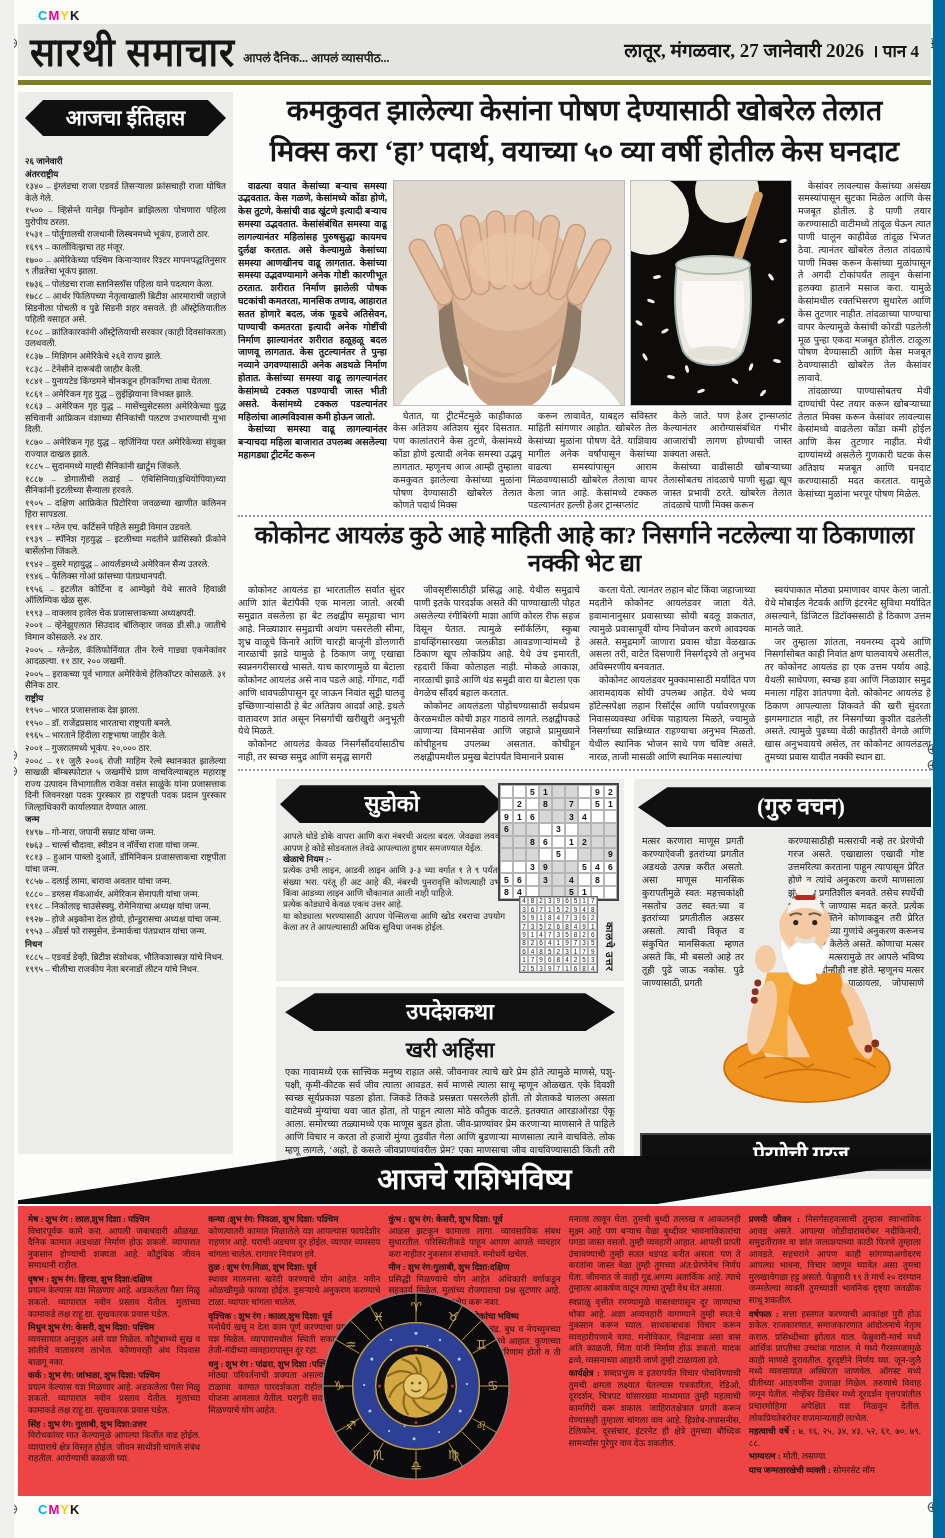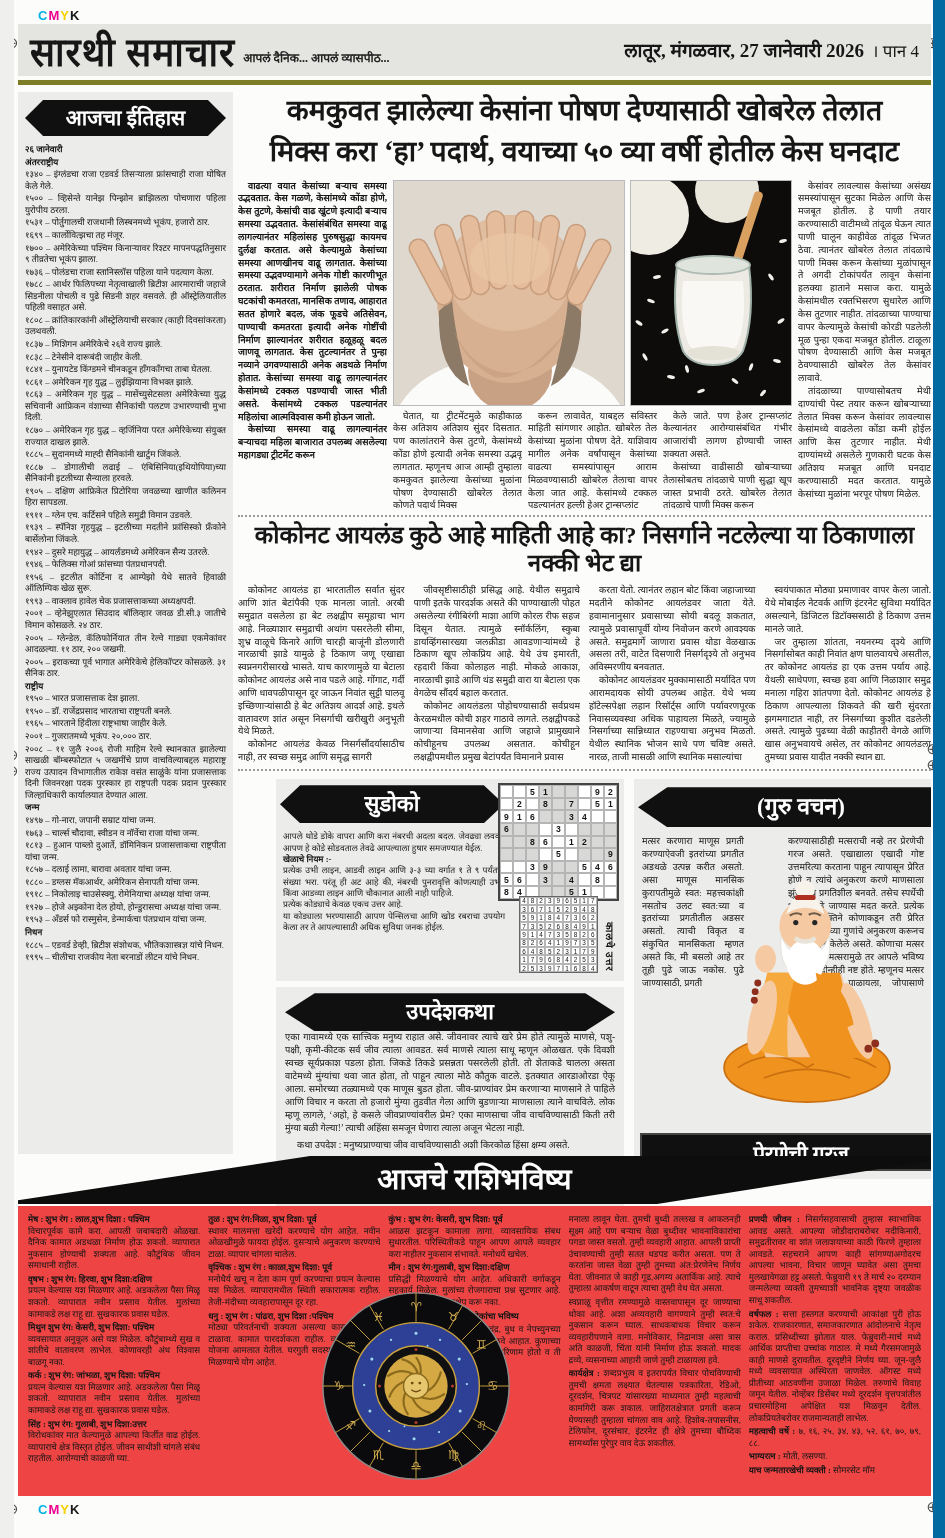--- a/index.html
+++ b/index.html
@@ -13,31 +13,31 @@
   .cmyk { position:absolute; font-family:"Liberation Sans",sans-serif; font-weight:bold; font-size:13px; letter-spacing:1px; }
   .cmyk span:nth-child(1){color:#00b3e6;} .cmyk span:nth-child(2){color:#ec008c;}
   .cmyk span:nth-child(3){color:#f7d000;} .cmyk span:nth-child(4){color:#1a1a1a;}
 
   
   .masthead { position:absolute; left:4px; top:24px; width:913px; height:52px; background:#e4e4e1;
               display:flex; align-items:center; padding:0 12px; }
   .mast-title { font-size:37px; font-weight:bold; letter-spacing:1px; transform:scaleY(1.08); white-space:nowrap; }
   .mast-tag { font-size:12px; font-weight:bold; margin:14px 0 0 8px; color:#222; white-space:nowrap; }
   .mast-date { margin-left:auto; font-size:19px; font-weight:bold; white-space:nowrap; }
-  .mast-page { font-size:17px; font-weight:normal; margin-left:8px; white-space:nowrap; }
+  .mast-page { font-size:17px; font-weight:bold; margin-left:8px; white-space:nowrap; }
   .olive-rule { position:absolute; left:4px; top:80px; width:913px; height:5px; background:#7d7d28; }
 
   
   .banner { background:#101010; color:#fff; text-align:center; font-weight:bold;
             clip-path:polygon(0 50%,9% 0,91% 0,100% 50%,91% 100%,9% 100%); }
 
   
   .history { position:absolute; left:4px; top:92px; width:215px; height:1062px; background:#ececea;
              padding:6px 7px; overflow:hidden; }
-  .history .banner { height:36px; font-size:21px; line-height:36px; margin:2px 0 8px 0; }
+  .history .banner { height:36px; font-size:21px; line-height:36px; margin:2px 0 20px 0; }
   .h-entries { font-size:8.7px; line-height:1.33; text-align:justify; }
   .h-entries div { margin-bottom:1px; }
   .h-entries b.blk { display:block; }
 
   
   .main { position:absolute; left:224px; top:90px; width:693px; }
   .headline { text-align:center; font-weight:bold; font-size:28.5px; line-height:1.45; }
   .lead-row { display:flex; gap:6px; height:330px; margin-top:7px; overflow:hidden; }
   .coltext { font-size:9.3px; line-height:1.38; text-align:justify; overflow:hidden; }
   .coltext p { text-indent:10px; }
@@ -472,20 +472,21 @@
               <div class="sd-cell">1</div>
               <div class="sd-cell">6</div>
               <div class="sd-cell">8</div>
               <div class="sd-cell">4</div>
             </div>
           <div class="sol-label">कालचे उत्तर</div>
         </div>
 
         <div class="updesh-box">
           <div class="banner">उपदेशकथा</div>
+          <div class="updesh-title">खरी अहिंसा</div>
           <div class="updesh-body lead-in">एका गावामध्ये एक सात्त्विक मनुष्य राहात असे. जीवनावर त्याचे खरे प्रेम होते त्यामुळे माणसे, पशु-पक्षी, कृमी-कीटक सर्व जीव त्याला आवडत. सर्व माणसे त्याला साधू म्हणून ओळखत. एके दिवशी स्वच्छ सूर्यप्रकाश पडला होता. जिकडे तिकडे प्रसन्नता पसरलेली होती. तो शेताकडे चालला असता वाटेमध्ये मुंग्यांचा थवा जात होता, तो पाहून त्याला मोठे कौतुक वाटले. इतक्यात आरडाओरडा ऐकू आला. समोरच्या तळ्यामध्ये एक माणूस बुडत होता. जीव-प्राण्यांवर प्रेम करणाऱ्या माणसाने ते पाहिले आणि विचार न करता तो हजारो मुंग्या तुडवीत गेला आणि बुडणाऱ्या माणसाला त्याने वाचविले. लोक म्हणू लागले, ‘अहो, हे कसले जीवप्राण्यांवरील प्रेम? एका माणसाचा जीव वाचविण्यासाठी किती तरी मुंग्या बळी गेल्या!’ त्याची अहिंसा समजून घेणारा त्याला अजून भेटला नाही.</div>
           <div class="updesh-moral">कथा उपदेश : मनुष्यप्राण्याचा जीव वाचविण्यासाठी अशी किरकोळ हिंसा क्षम्य असते.</div>
         </div>
       </div>
 
       <div class="guru-box">
         <div class="banner">(गुरु वचन)</div>
         <div class="guru-left">मत्सर करणारा माणूस प्रगती करण्याऐवजी इतरांच्या प्रगतीत अडथळे उत्पन्न करीत असतो. असा माणूस मानसिक कुरापतीमुळे स्वत: महत्त्वकांक्षी नसतोच उलट स्वत:च्या व इतरांच्या प्रगतीतील अडसर असतो. त्याची विकृत व संकुचित मानसिकता म्हणत असते कि, मी बसलो आहे तर तूही पुढे जाऊ नकोस. पुढे जाण्यासाठी, प्रगती</div>
         <div class="guru-right">करण्यासाठीही मत्सराची नव्हे तर प्रेरणेची गरज असते. एखाद्याला एखादी गोष्ट उत्तमरित्या करताना पाहून त्यापासून प्रेरित होणे व त्यांचे अनुकरण करणे माणसाला झुंजार व प्रगतिशील बनवते. तसेच स्पर्धेची भावना पुढे जाण्यास मदत करते. प्रत्येक यशस्वी व्यक्तिने कोणाकडून तरी प्रेरित होऊन व त्याच्या गुणांचे अनुकरण करूनच यश संपादन केलेले असते. कोणाचा मत्सर करून नव्हे. मत्सरामुळे तर आपले भविष्य व करियर दोन्हीही नष्ट होते. म्हणूनच मत्सर जाळून प्रेरणा पाळायला, जोपासाणे आवश्यक आहे.</div>
         <div class="guru-art">
@@ -524,20 +525,21 @@
   <div class="rashi-banner">आजचे राशिभविष्य</div>
   <div class="rashi-box">
     <div class="r-col">
         <div><b class="blk">मेष : शुभ रंग : लाल,शुभ दिशा : पश्चिम</b>विचारपूर्वक कामे करा. आपली जबाबदारी ओळखा. दैनिक कामात अडथळा निर्माण होऊ शकतो. व्यापारात नुकसान होण्याची शक्यता आहे. कौटुंबिक जीवन समाधानी राहील.</div>
         <div><b class="blk">वृषभ : शुभ रंग: हिरवा, शुभ दिशा:दक्षिण</b>प्रयत्न केल्यास यश मिळणार आहे. अडकलेला पैसा मिळू शकतो. व्यापारात नवीन प्रस्ताव येतील. मुलांच्या कामाकडे लक्ष राहू द्या. सुखकारक प्रवास घडेल.</div>
         <div><b class="blk">मिथुन शुभ रंग: केसरी, शुभ दिशा: पश्चिम</b>व्यवसायात अनुकूल असे यश मिळेल. कौटुंबाम्ध्ये सुख व शांतीचे वातावरण लाभेल. कोणावरही अंध विश्वास बाळगू नका.</div>
         <div><b class="blk">कर्क : शुभ रंग: जांभळा, शुभ दिशा: पश्चिम</b>प्रयत्न केल्यास यश मिळणार आहे. अडकलेला पैसा मिळू शकतो. व्यापारात नवीन प्रस्ताव येतील. मुलांच्या कामाकडे लक्ष राहू द्या. सुखकारक प्रवास घडेल.</div>
         <div><b class="blk">सिंह : शुभ रंग: गुलाबी, शुभ दिशा:उत्तर</b>विरोधकांवर मात केल्यामुळे आपल्या किर्तीत वाढ होईल. व्यापाराचे क्षेत्र विस्तृत होईल. जीवन साथीशी चांगले संबंध राहतील. आरोग्याची काळजी घ्या.</div>
       </div>
     <div class="r-col">
+        <div><b class="blk">कन्या :शुभ रंग: पिवळा, शुभ दिशा: पश्चिम</b>कोणत्यातरी कामात मिळालेले यश आपल्यास फायदेशीर राहणार आहे. घराची अडचण दूर होईल. व्यापार व्यवसाय चांगला चालेल. रागावर नियंत्रण हवे.</div>
         <div><b class="blk">तुळ : शुभ रंग:निळा, शुभ दिशा: पूर्व</b>स्थावर मालमत्ता खरेदी करण्याचे योग आहेत. नवीन ओळखीमुळे फायदा होईल. दुसऱ्याचे अनुकरण करण्याचे टाळा. व्यापार चांगला चालेल.</div>
         <div><b class="blk">वृश्चिक : शुभ रंग : काळा,शुभ दिशा: पूर्व</b>मनोधैर्य खचू न देता काम पूर्ण करण्याचा प्रयत्न केल्यास यश मिळेल. व्यापारामधील स्थिती सकारात्मक राहील. तेजी-मंदीच्या व्यवहारापासून दूर रहा.</div>
         <div><b class="blk">धनु : शुभ रंग : पांढरा, शुभ दिशा :पश्चिम</b>मोठ्या परिवर्तनाची शक्यता असल्या कारणाने प्रवास टाळावा. कामात पारदर्शकता राहील. व्यापारात नवीन योजना आमलात येतील. घरगुती सदस्यांना मान सन्मान मिळण्याचे योग आहेत.</div>
       </div>
     <div class="r-col">
         <div><b class="blk">कुंभ : शुभ रंग: केसरी, शुभ दिशा: पूर्व</b>आळस झटकून कामाला लागा. व्यावसायिक संबध सुधारतील. परिस्थितीकडे पाहून आपण आपले व्यवहार करा नाहीतर नुकसान संभावते. मनोधर्ये खचेल.</div>
         <div><b class="blk">मीन : शुभ रंग:गुलाबी, शुभ दिशा:दक्षिण</b>प्रसिद्धी मिळण्याचे योग आहेत. अधिकारी वर्गाकडून सहकार्य मिळेल. मुलांच्य रोजगाराचा प्रश्न सुटणार आहे. दुसऱ्याचा कामात हस्तक्षेप करू नका.</div>
         <div>
           <b class="blk">२५ जानेवारीला जन्मलेल्या लोकांचा भविष्य</b>
         </div>

